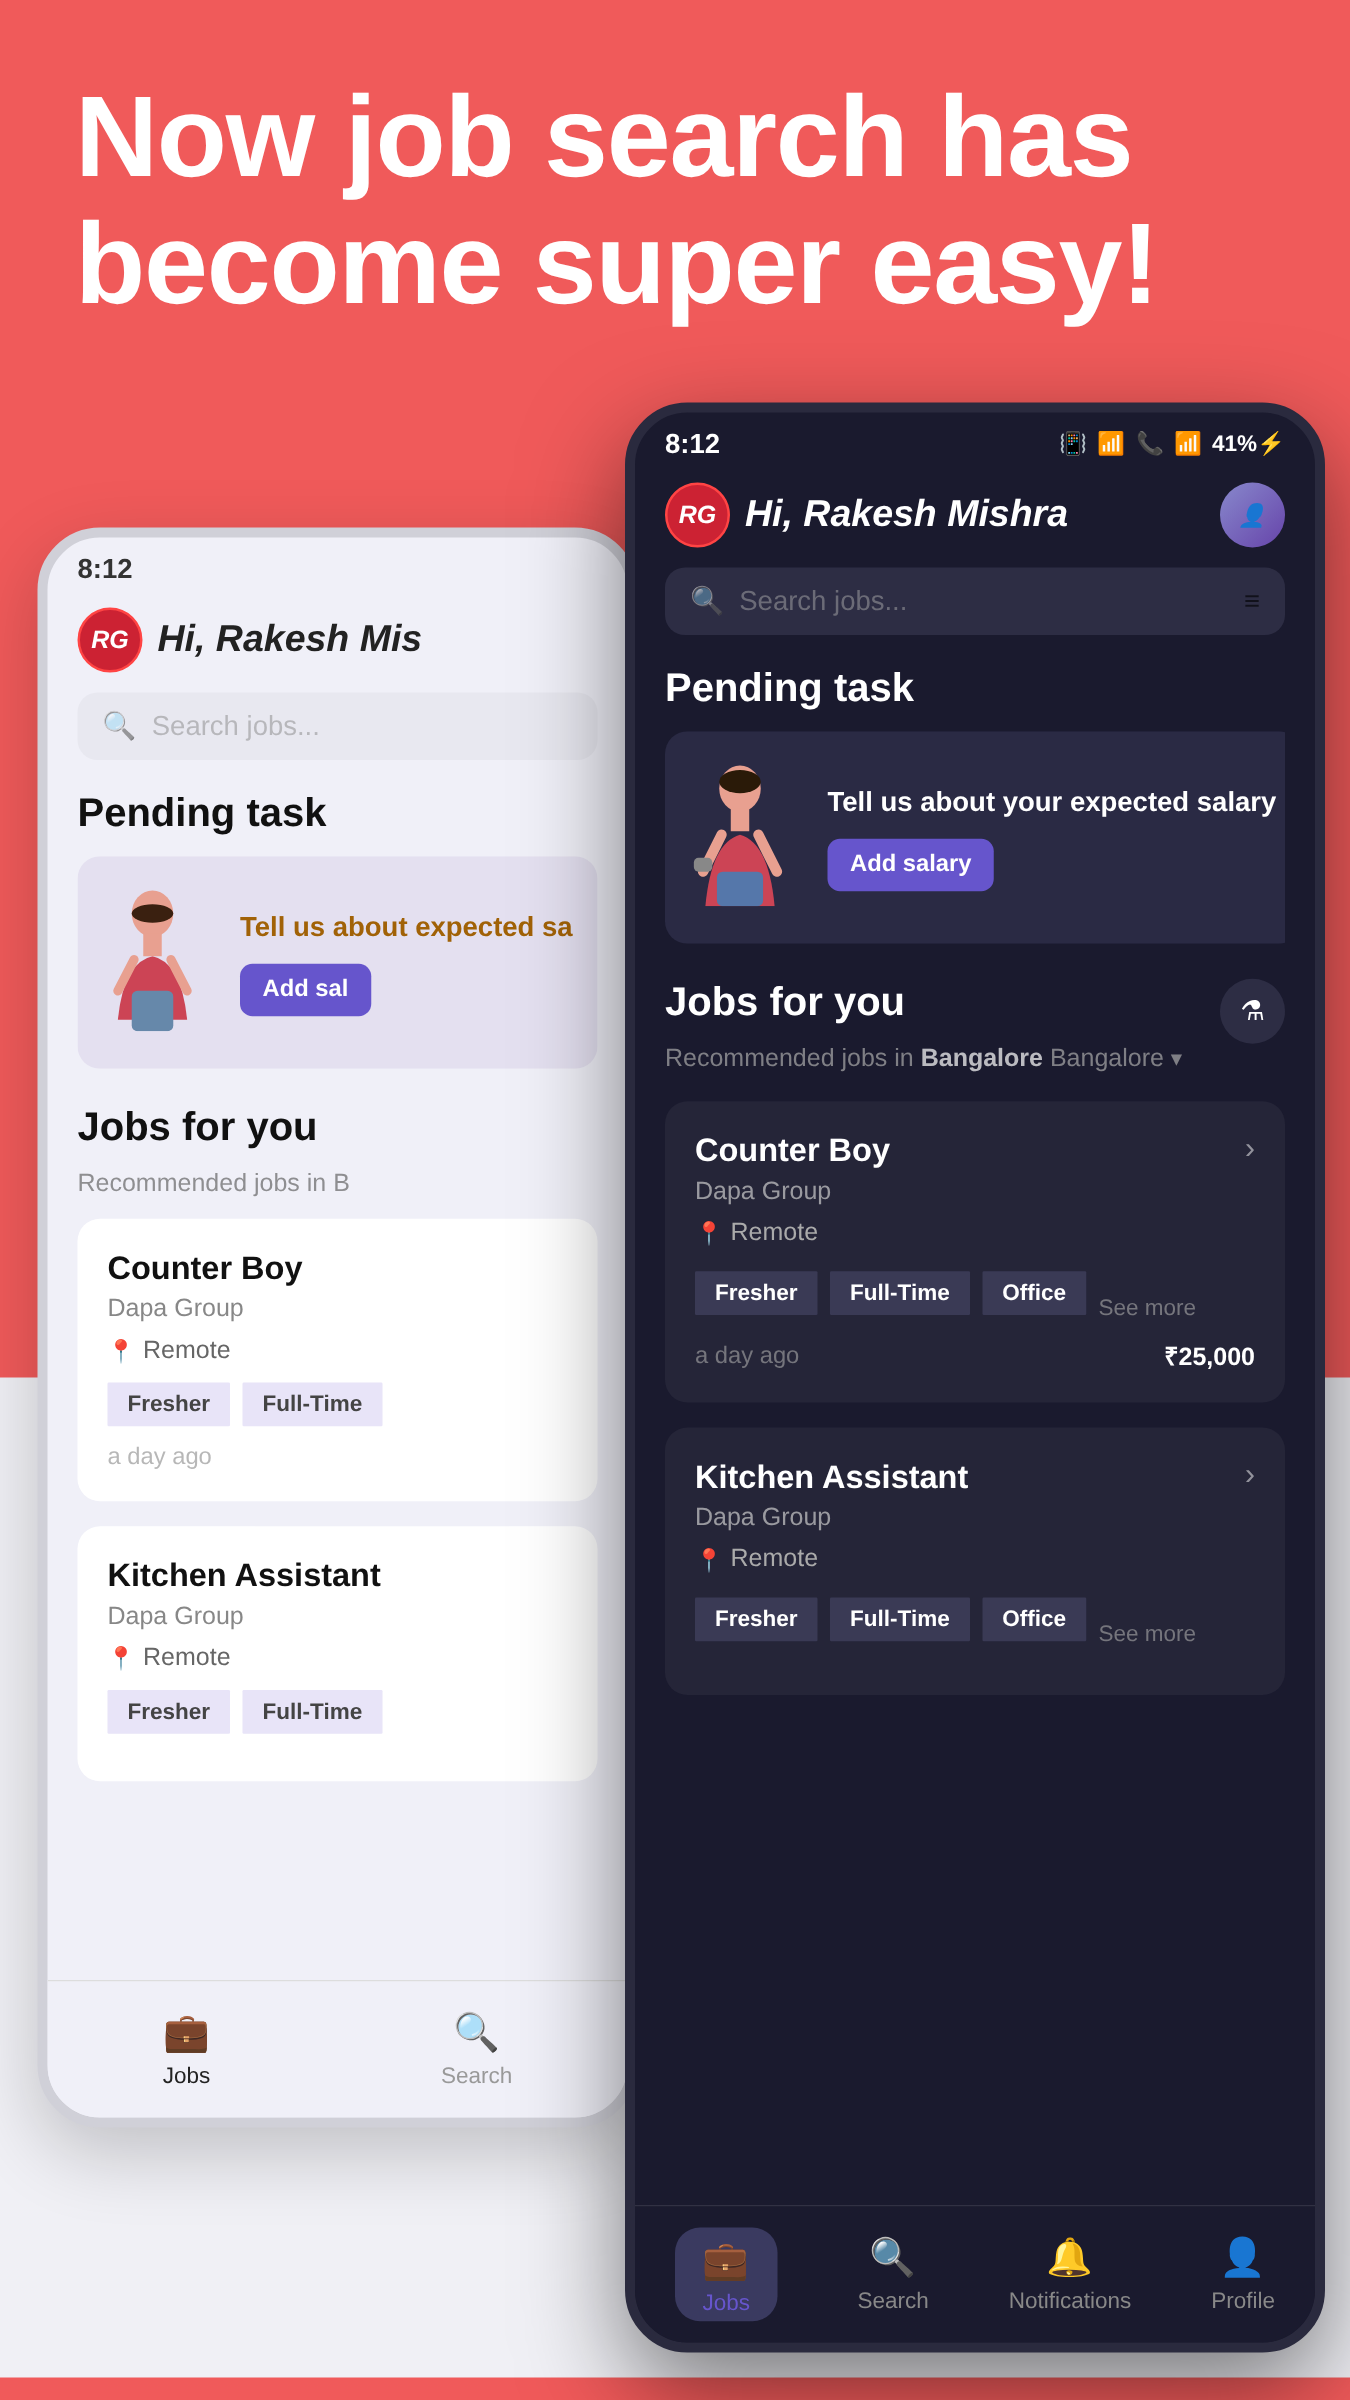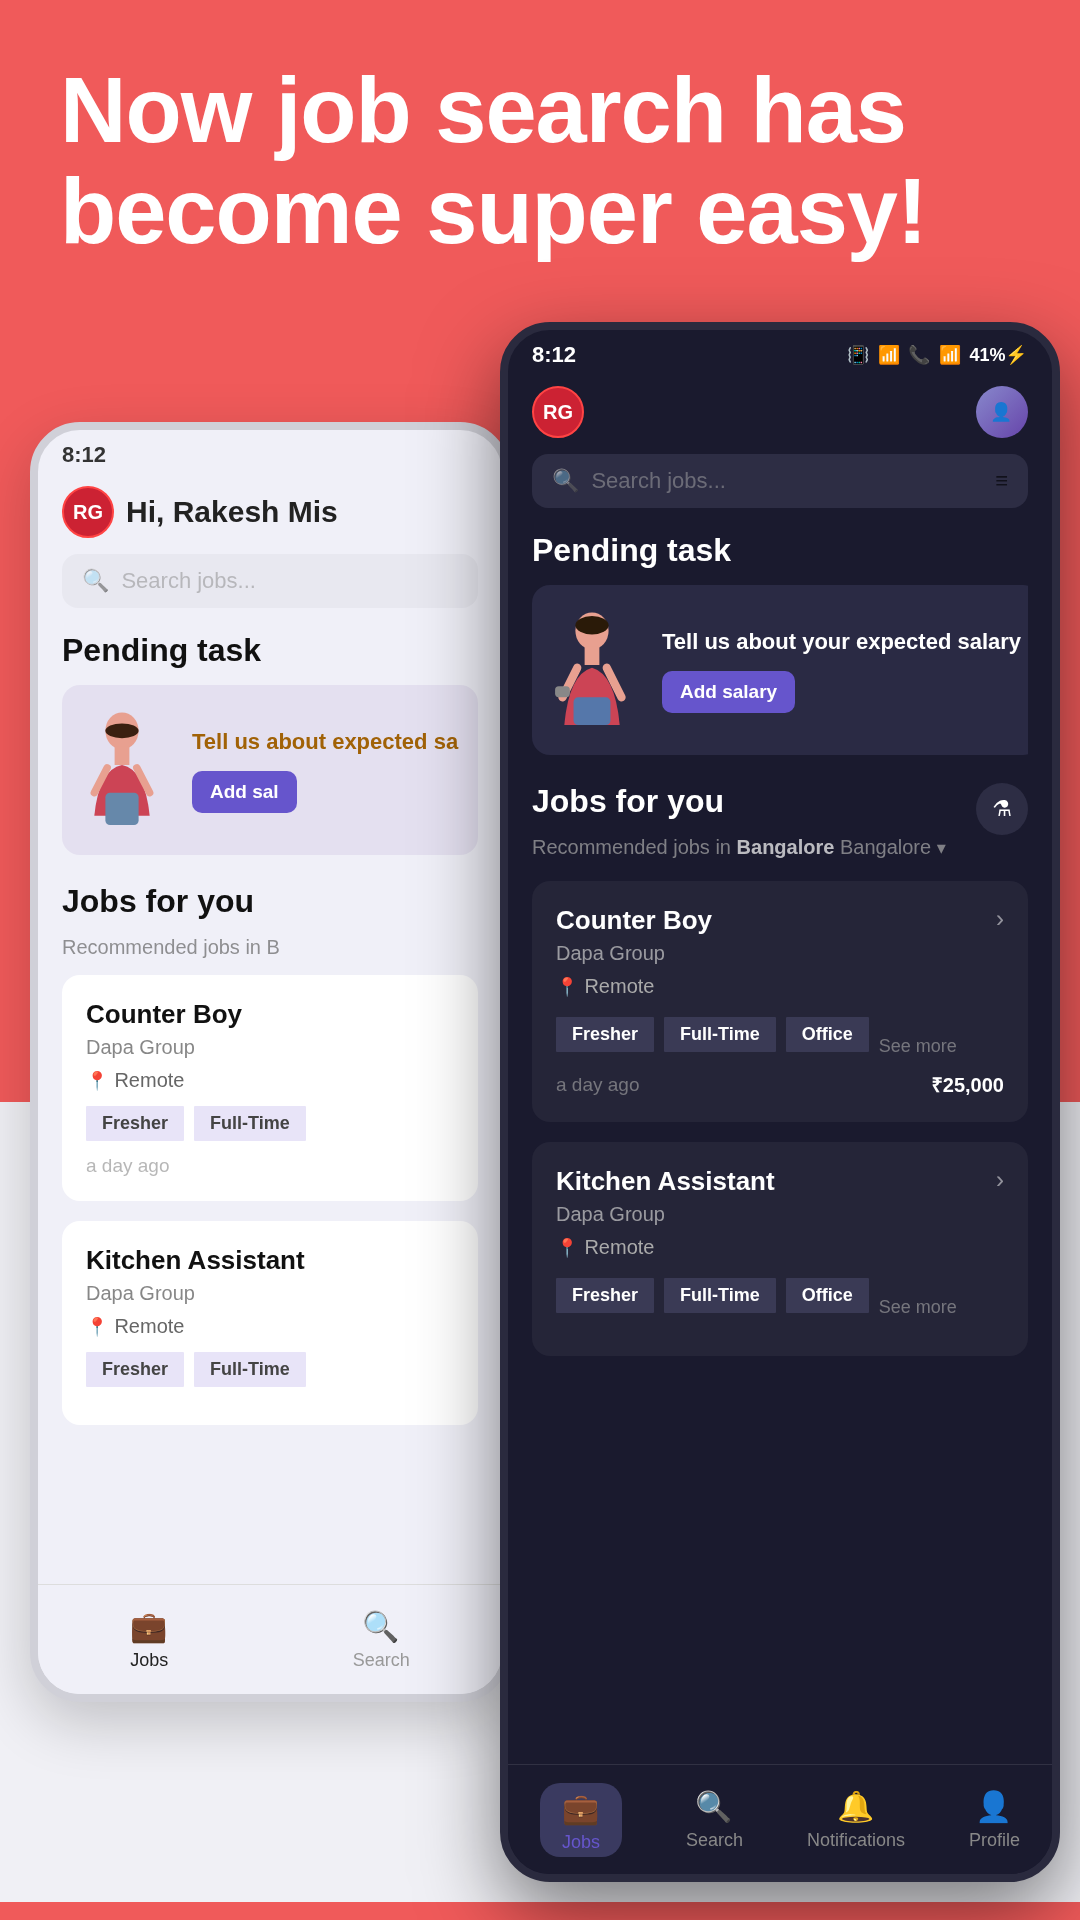--- a/index.html
+++ b/index.html
@@ -100,20 +100,21 @@
       height: calc(100% - 50px);
       overflow: hidden;
     }
 
     
     .app-header {
       display: flex;
       align-items: center;
       justify-content: space-between;
       padding: 12px 0 16px;
+      font-style: italic;
     }
     .logo-greeting {
       display: flex;
       align-items: center;
       gap: 12px;
     }
     .logo-circle {
       width: 52px;
       height: 52px;
       background: #cc2233;
@@ -520,20 +521,21 @@
         <span>📶</span>
         <span>41%⚡</span>
       </div>
     </div>
 
     <div class="phone-content">
 
       <div class="app-header">
         <div class="logo-greeting">
           <div class="logo-circle">RG</div>
+          <span class="greeting-text dark">Hi, Rakesh Mishra</span>
         </div>
         <div class="avatar-circle">👤</div>
       </div>
 
       <div class="search-bar dark">
         <span class="search-icon-svg">🔍</span>
         <span class="search-placeholder dark">Search jobs...</span>
         <span class="filter-icon">≡</span>
       </div>
 

